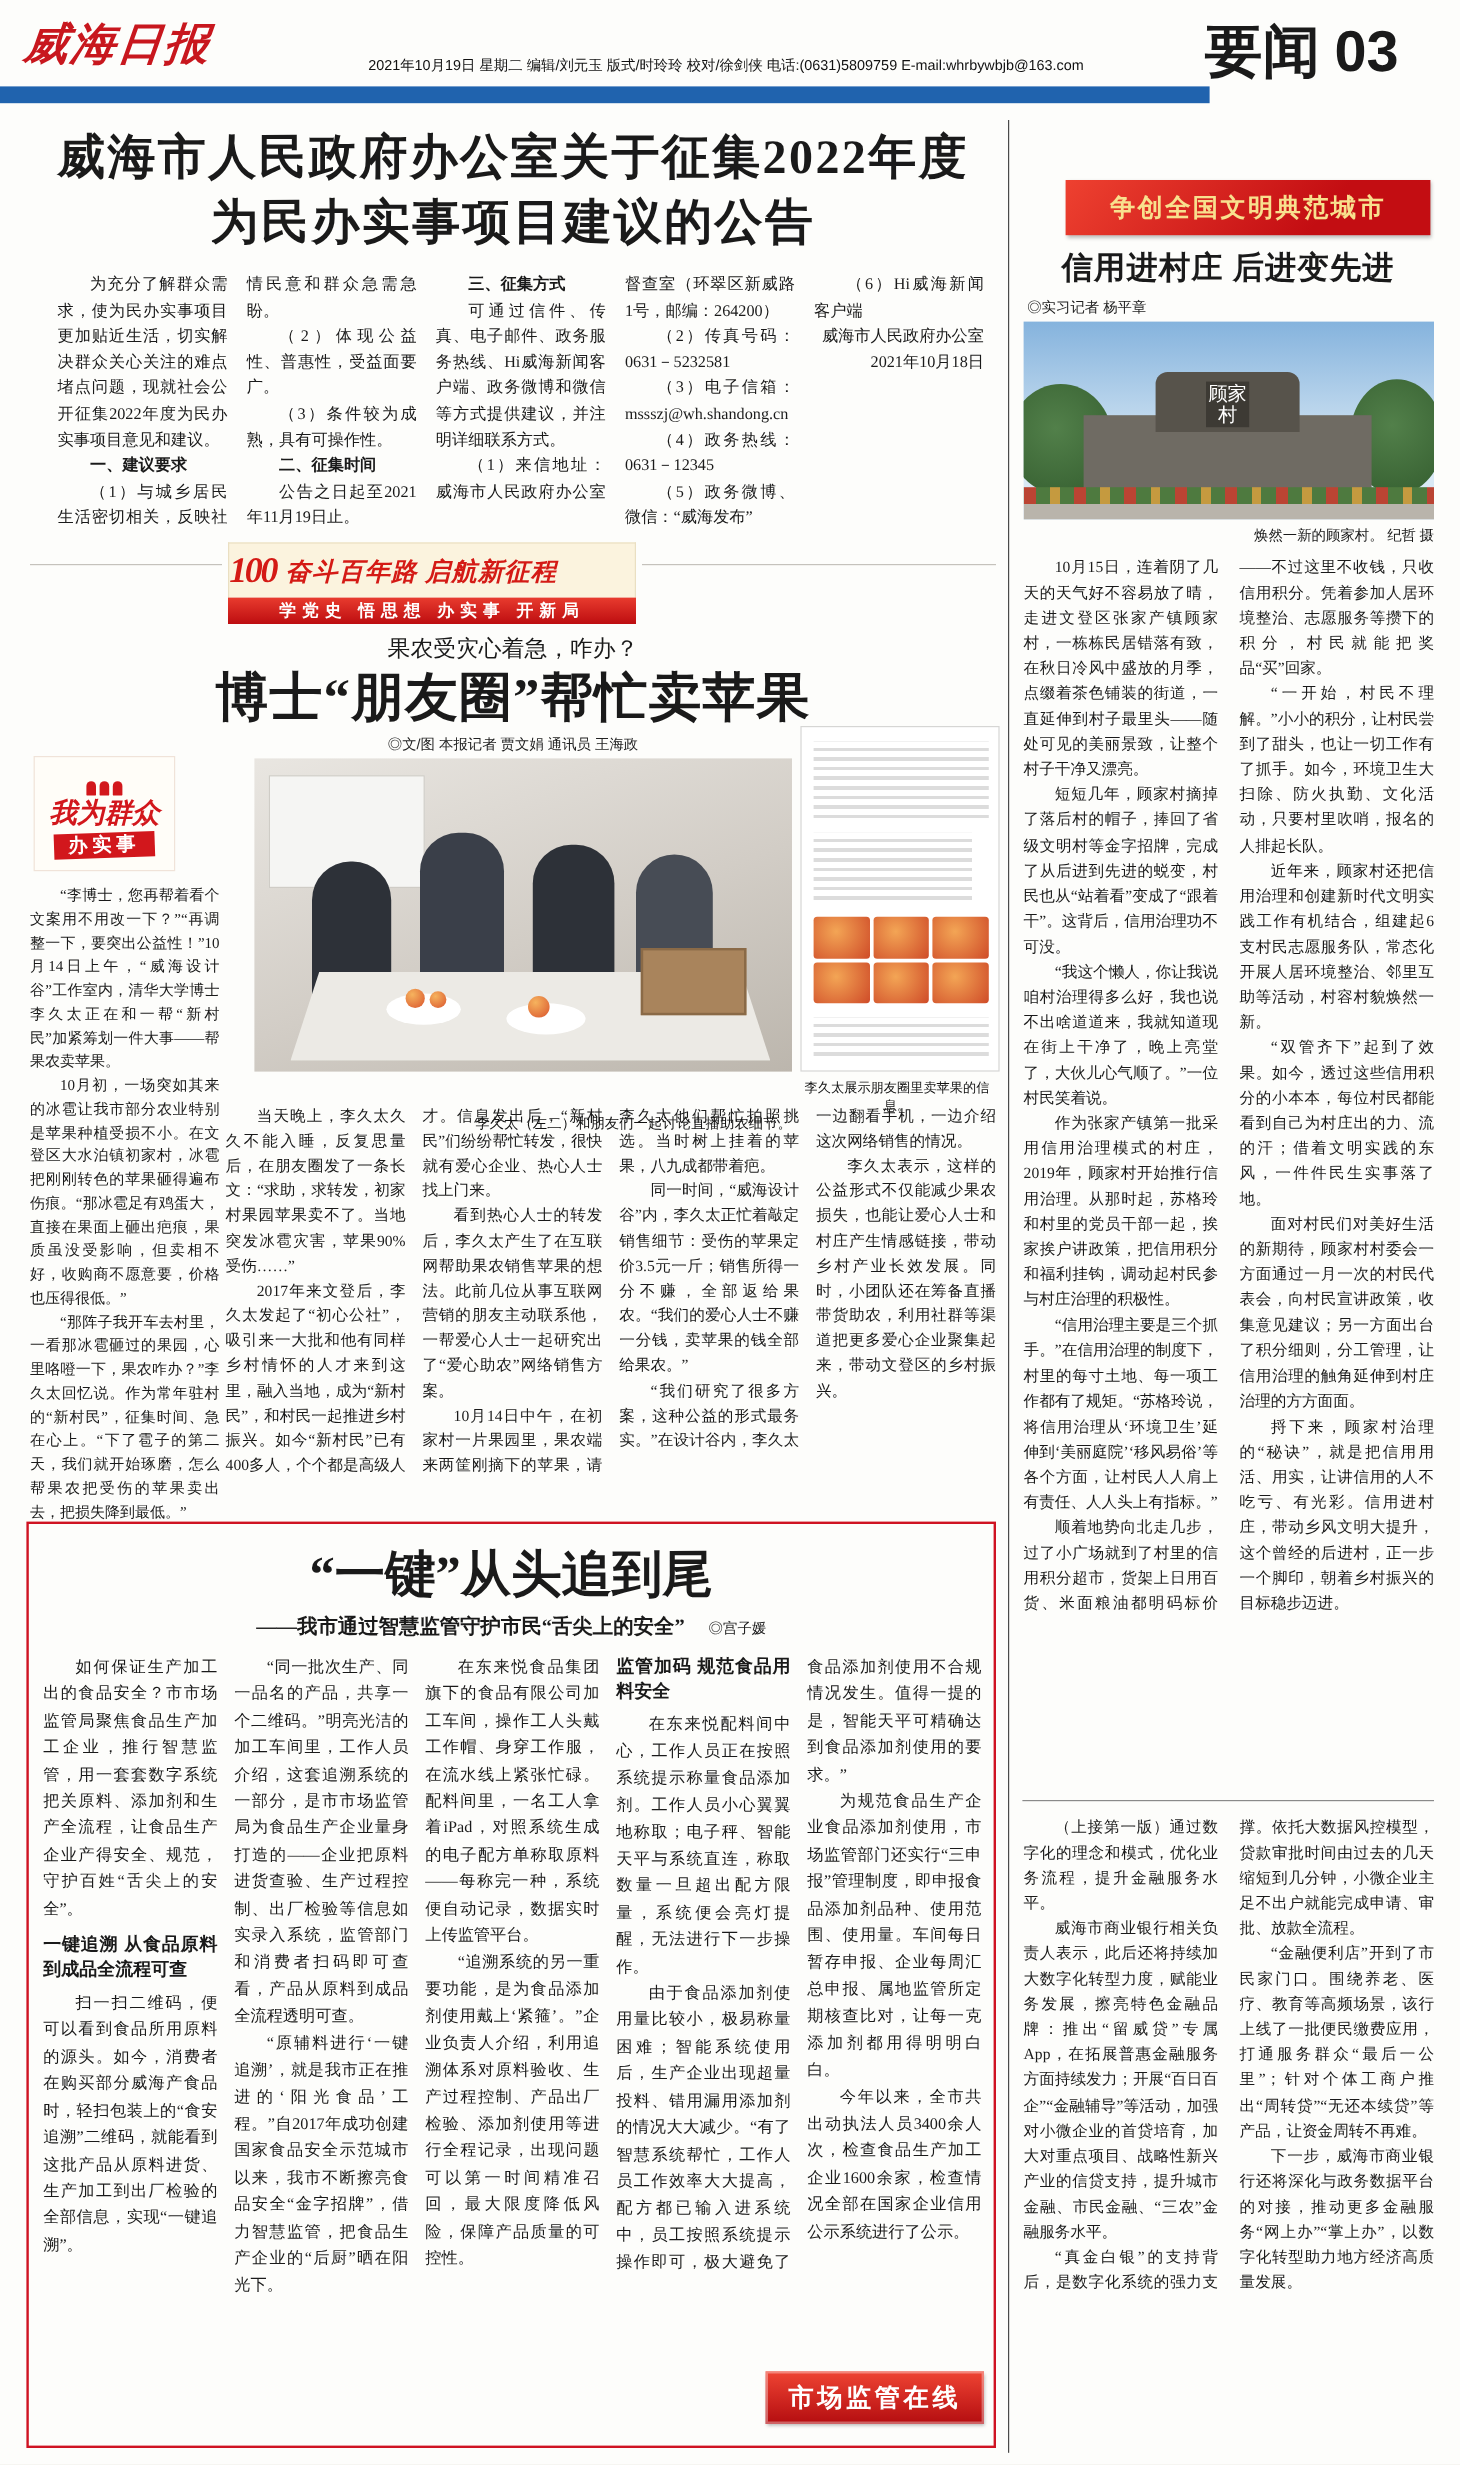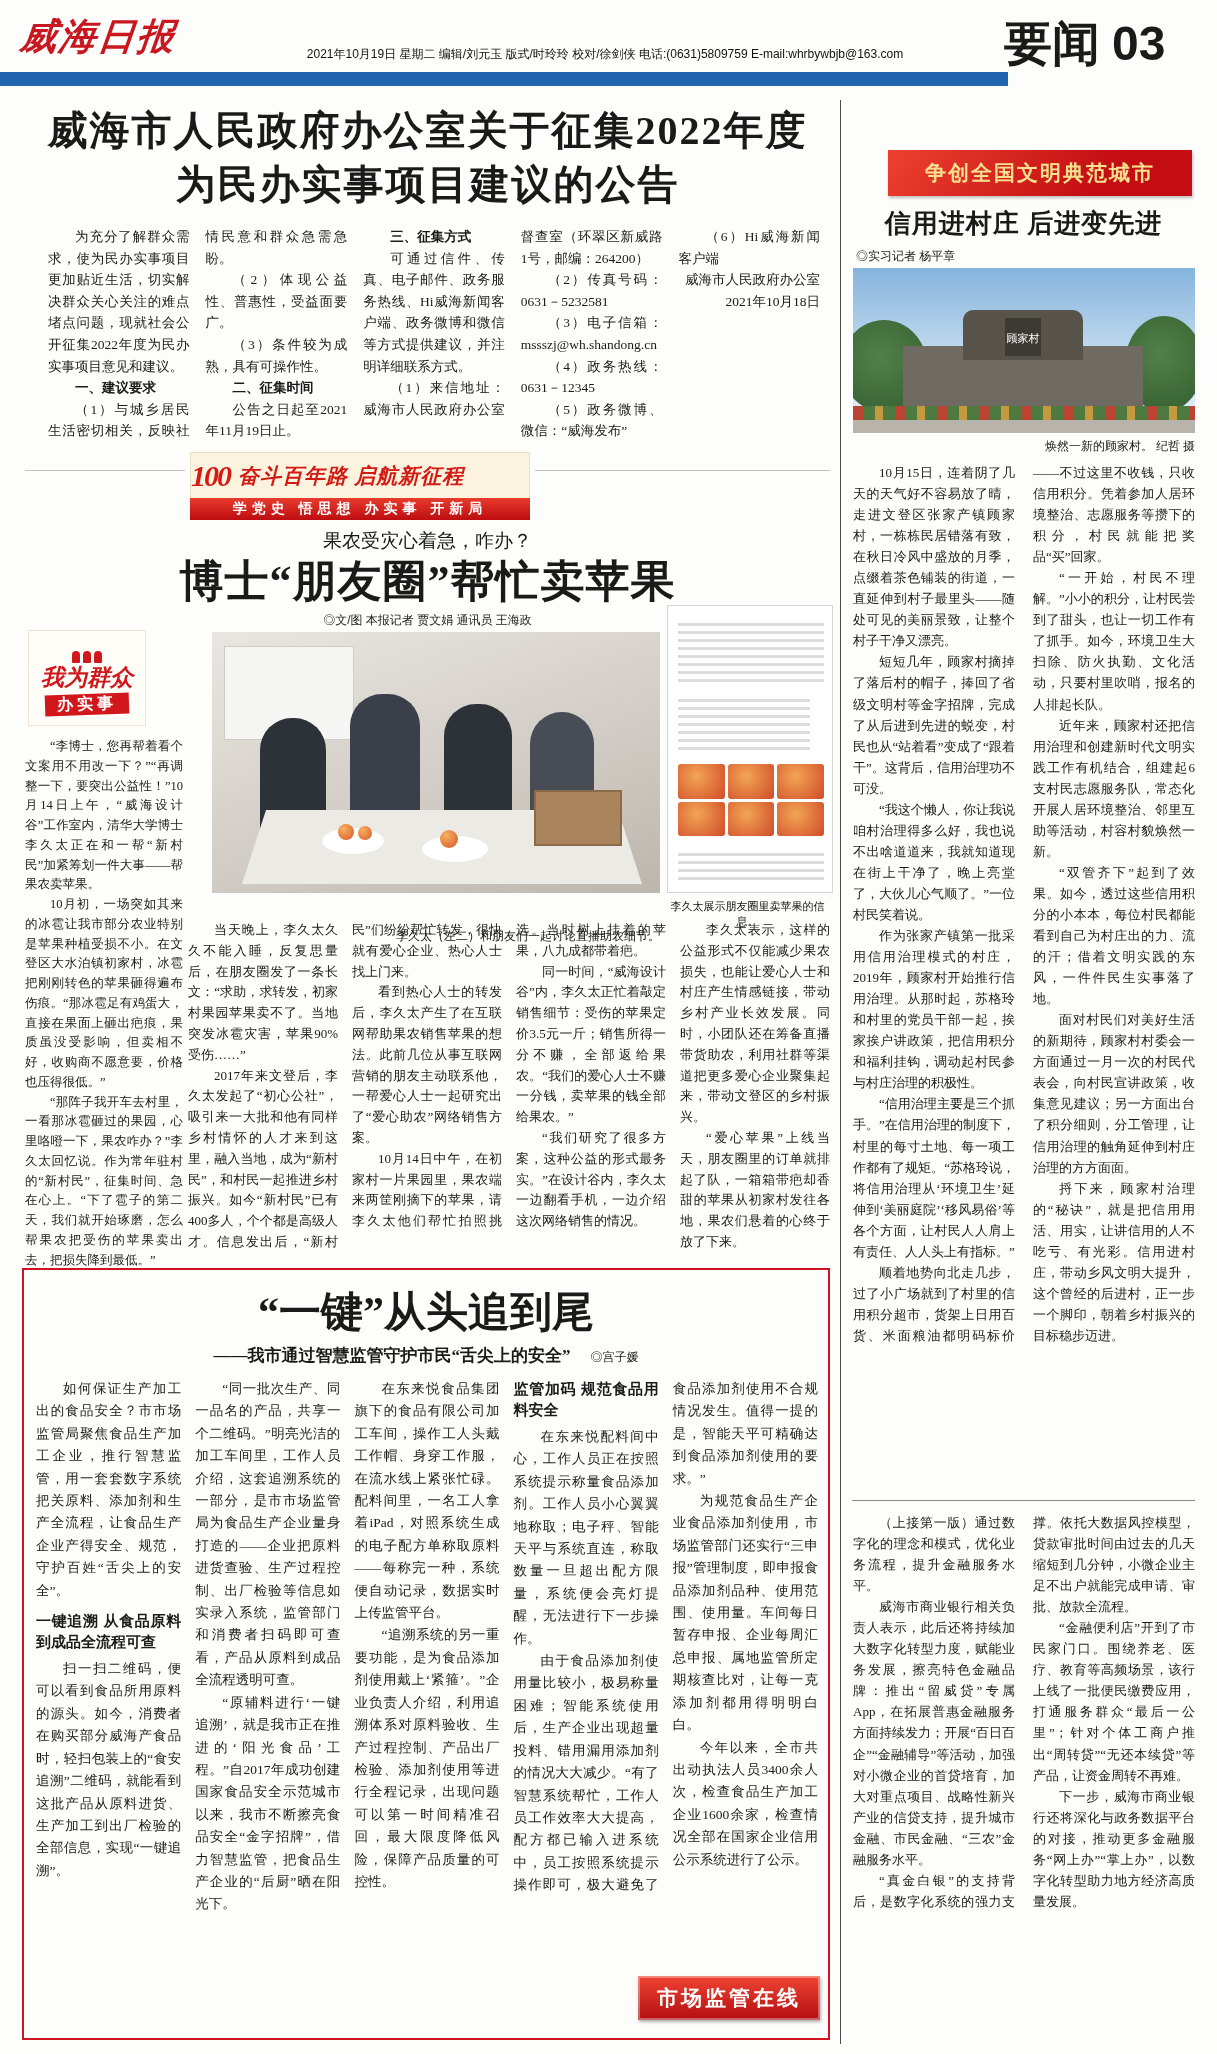--- a/index.html
+++ b/index.html
@@ -66,22 +66,22 @@
   .bx{background:#a9845c;border:2px solid #8a6a47;}
   .photo2{left:667px;top:605px;width:166px;height:288px;background:#fff;border:1px solid #d6d6d4;box-sizing:border-box;}
   .txl{background:repeating-linear-gradient(#fff 0 5px,#dcdcdc 5px 8px);}
   .grid6{left:10px;top:158px;width:146px;height:72px;display:grid;grid-template-columns:repeat(3,1fr);
          grid-template-rows:repeat(2,1fr);gap:3px;}
   .grid6 div{background:radial-gradient(circle at 40% 35%,#f3a555,#cf4b28);border-radius:3px;}
   .photo3{left:853px;top:268px;width:342px;height:165px;background:linear-gradient(#85b3dd,#d9e9f5 70%);}
   .tree{background:radial-gradient(circle at 45% 40%,#52804a,#335c2e);border-radius:50%;}
   .wall{left:50px;top:78px;width:240px;height:62px;background:#6f6b63;}
   .arch{left:110px;top:42px;width:120px;height:50px;background:#57534b;border-radius:10px 10px 0 0;}
-  .gsign{left:152px;top:50px;width:36px;height:38px;background:#3d3a34;color:#fff;font-size:11px;
-         line-height:1.1;text-align:center;padding-top:14px;box-sizing:border-box;}
+  .gsign{left:152px;top:50px;width:36px;height:38px;background:#3d3a34;color:#fff;font-size:16px;
+         line-height:1.1;text-align:center;padding-top:2px;box-sizing:border-box;}
   .flow{left:0;top:138px;width:342px;height:14px;
         background:repeating-linear-gradient(90deg,#bb4433 0 10px,#4e7a3f 10px 22px,#c59a3f 22px 30px,#4e7a3f 30px 42px);}
   .road{left:0;top:152px;width:342px;height:13px;background:#b9b4ab;}
   
   .frame{left:22px;top:1268px;width:808px;height:772px;border:2px solid #cf1322;box-sizing:border-box;background:#fdfdfb;}
   .sup-h{position:absolute;left:0;top:14px;width:804px;text-align:center;font-size:42px;font-weight:900;}
   .sup-sub{position:absolute;left:0;top:74px;width:804px;text-align:center;}
   .sup-sub .s1{font-size:17px;font-weight:700;}
   .sup-sub .s2{font-size:12px;margin-left:16px;font-family:"Liberation Sans",sans-serif;}
   .sup-body{position:absolute;left:12px;top:108px;width:782px;height:646px;column-count:5;column-gap:14px;
@@ -201,21 +201,20 @@
       <p>“那阵子我开车去村里，一看那冰雹砸过的果园，心里咯噔一下，果农咋办？”李久太回忆说。作为常年驻村的“新村民”，征集时间、急在心上。“下了雹子的第二天，我们就开始琢磨，怎么帮果农把受伤的苹果卖出去，把损失降到最低。”</p>
     </div>
   <div class="abs colbody apple-body">
       <p>当天晚上，李久太久久不能入睡，反复思量后，在朋友圈发了一条长文：“求助，求转发，初家村果园苹果卖不了。当地突发冰雹灾害，苹果90%受伤……”</p>
       <p>2017年来文登后，李久太发起了“初心公社”，吸引来一大批和他有同样乡村情怀的人才来到这里，融入当地，成为“新村民”，和村民一起推进乡村振兴。如今“新村民”已有400多人，个个都是高级人才。信息发出后，“新村民”们纷纷帮忙转发，很快就有爱心企业、热心人士找上门来。</p>
       <p>看到热心人士的转发后，李久太产生了在互联网帮助果农销售苹果的想法。此前几位从事互联网营销的朋友主动联系他，一帮爱心人士一起研究出了“爱心助农”网络销售方案。</p>
       <p>10月14日中午，在初家村一片果园里，果农端来两筐刚摘下的苹果，请李久太他们帮忙拍照挑选。当时树上挂着的苹果，八九成都带着疤。</p>
       <p>同一时间，“威海设计谷”内，李久太正忙着敲定销售细节：受伤的苹果定价3.5元一斤；销售所得一分不赚，全部返给果农。“我们的爱心人士不赚一分钱，卖苹果的钱全部给果农。”</p>
       <p>“我们研究了很多方案，这种公益的形式最务实。”在设计谷内，李久太一边翻看手机，一边介绍这次网络销售的情况。</p>
       <p>李久太表示，这样的公益形式不仅能减少果农损失，也能让爱心人士和村庄产生情感链接，带动乡村产业长效发展。同时，小团队还在筹备直播带货助农，利用社群等渠道把更多爱心企业聚集起来，带动文登区的乡村振兴。</p>
-      <p>“爱心苹果”上线当天，朋友圈里的订单就排起了队，一箱箱带疤却香甜的苹果从初家村发往各地，果农们悬着的心终于放了下来。</p>
     </div>
 
   <div class="abs vline"></div>
 
   <div class="abs frame">
     <div class="sup-h">“一键”从头追到尾</div>
     <div class="sup-sub">
       <span class="s1">——我市通过智慧监管守护市民“舌尖上的安全”</span>
       <span class="s2">◎宫子媛</span>
     </div>

